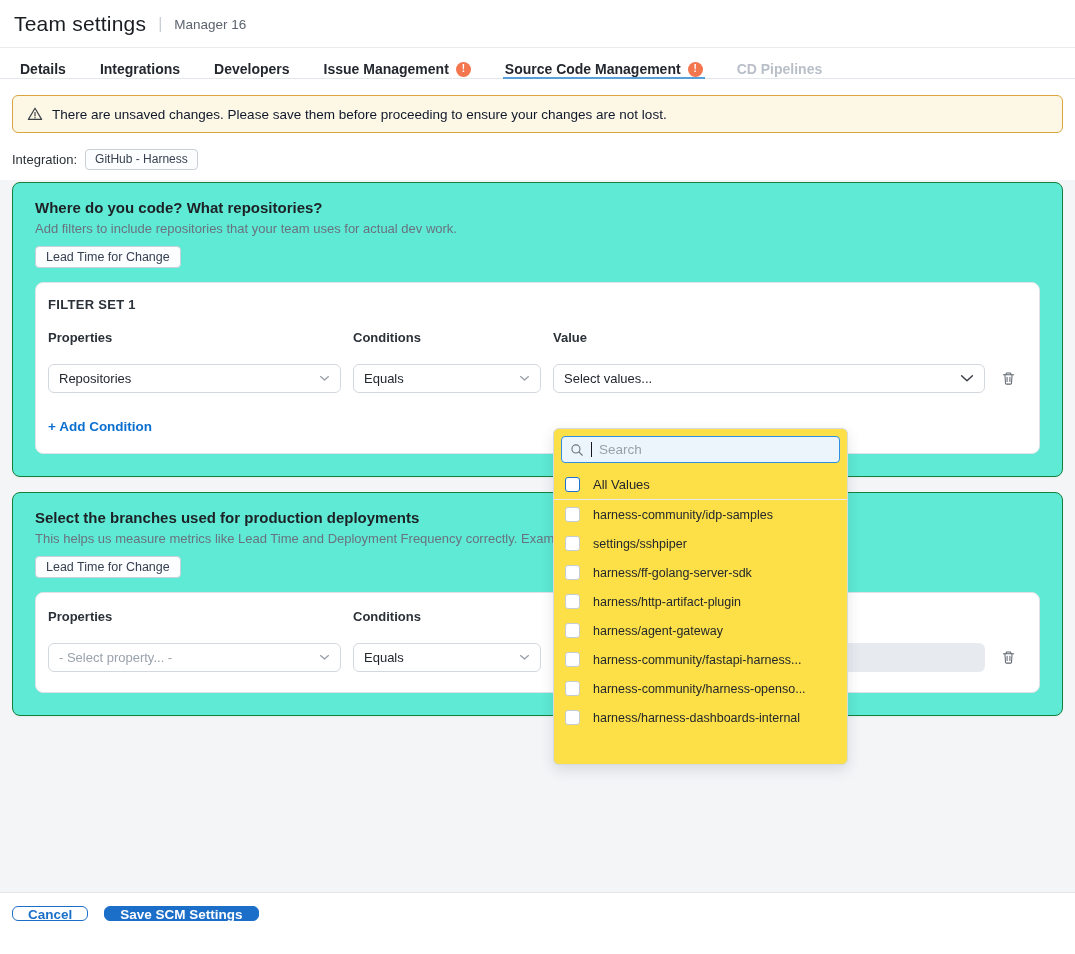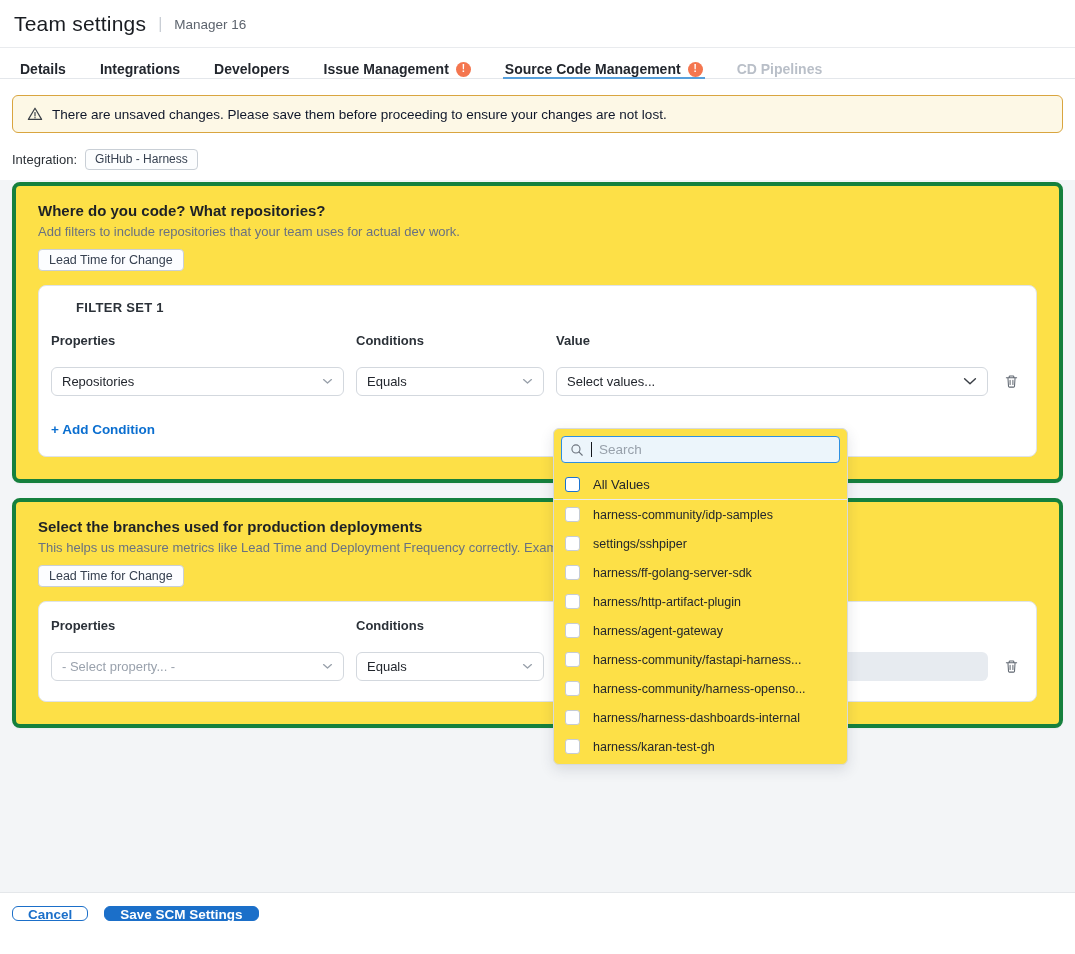--- a/index.html
+++ b/index.html
@@ -28,30 +28,30 @@
   .banner svg { flex:0 0 auto; }
 
   
   .integration-row { display:flex; align-items:center; gap:8px; margin:16px 12px 10px; }
   .integration-label { font-size:13px; color:#2b3036; }
   .chip { display:inline-block; border:1px solid #c9cfd6; border-radius:4px; background:#fcfdfe;
           padding:2px 9px 3px; font-size:12px; color:#374151; }
 
   
   .content { background:#f3f5f7; height:712px; padding:2px 12px 0; }
-  .card { background:#fde047; border:4px solid #15803d; border-radius:8px; box-shadow:0 1px 2px rgba(0,0,0,.04);
+  .card { background:#5eead4; border:1px solid #15803d; border-radius:8px; box-shadow:0 1px 2px rgba(0,0,0,.04);
           padding:16px 22px 22px; }
   .card + .card { margin-top:15px; }
   .section-title { font-size:15px; font-weight:bold; color:#1d2126; }
   .section-subtitle { margin-top:5px; font-size:13px; color:#6a7280; white-space:nowrap; overflow:hidden; }
   .metric-chip { display:inline-block; margin-top:10px; border:1px solid #c9cfd6; border-radius:4px;
                  background:#fcfdff; padding:3px 10px; font-size:12.5px; color:#374151; }
 
   .filter-card { margin-top:14px; border:1px solid #dfe3e8; border-radius:8px; padding:14px 12px 18px; background:#fff; }
-  .filterset-title { font-size:13px; font-weight:bold; color:#2b3138; letter-spacing:.3px;margin-left:25px; }
+  .filterset-title { font-size:13px; font-weight:bold; color:#2b3138; letter-spacing:.3px; }
   .filter-grid { display:grid; grid-template-columns:293px 188px 432px 30px; column-gap:12px; align-items:center; }
   .labels-row { margin-top:18px; }
   .col-label { font-size:13px; font-weight:bold; color:#2b3138; }
   .controls-row { margin-top:19px; }
 
   .select { height:29px; display:flex; align-items:center; justify-content:space-between; gap:8px;
             border:1px solid #d3d8de; border-radius:6px; background:#fff; padding:0 10px; font-size:13px;
             color:#23272e; cursor:pointer; }
   .select .ph { color:#9aa2ad; }
   .select svg { color:#98a0aa; flex:0 0 auto; }
@@ -276,24 +276,20 @@
       <div class="dd-row">
         <span class="checkbox"></span>
         <span class="dd-label">harness-community/harness-openso...</span>
       </div>
 
       <div class="dd-row">
         <span class="checkbox"></span>
         <span class="dd-label">harness/harness-dashboards-internal</span>
       </div>
 
-      <div class="dd-row">
-        <span class="checkbox"></span>
-        <span class="dd-label">harness/karan-test-gh</span>
-      </div>
 
       <div class="dd-row clipped">
         
         
       </div>
 
   </div>
 </div>
 
 <div class="footer">

